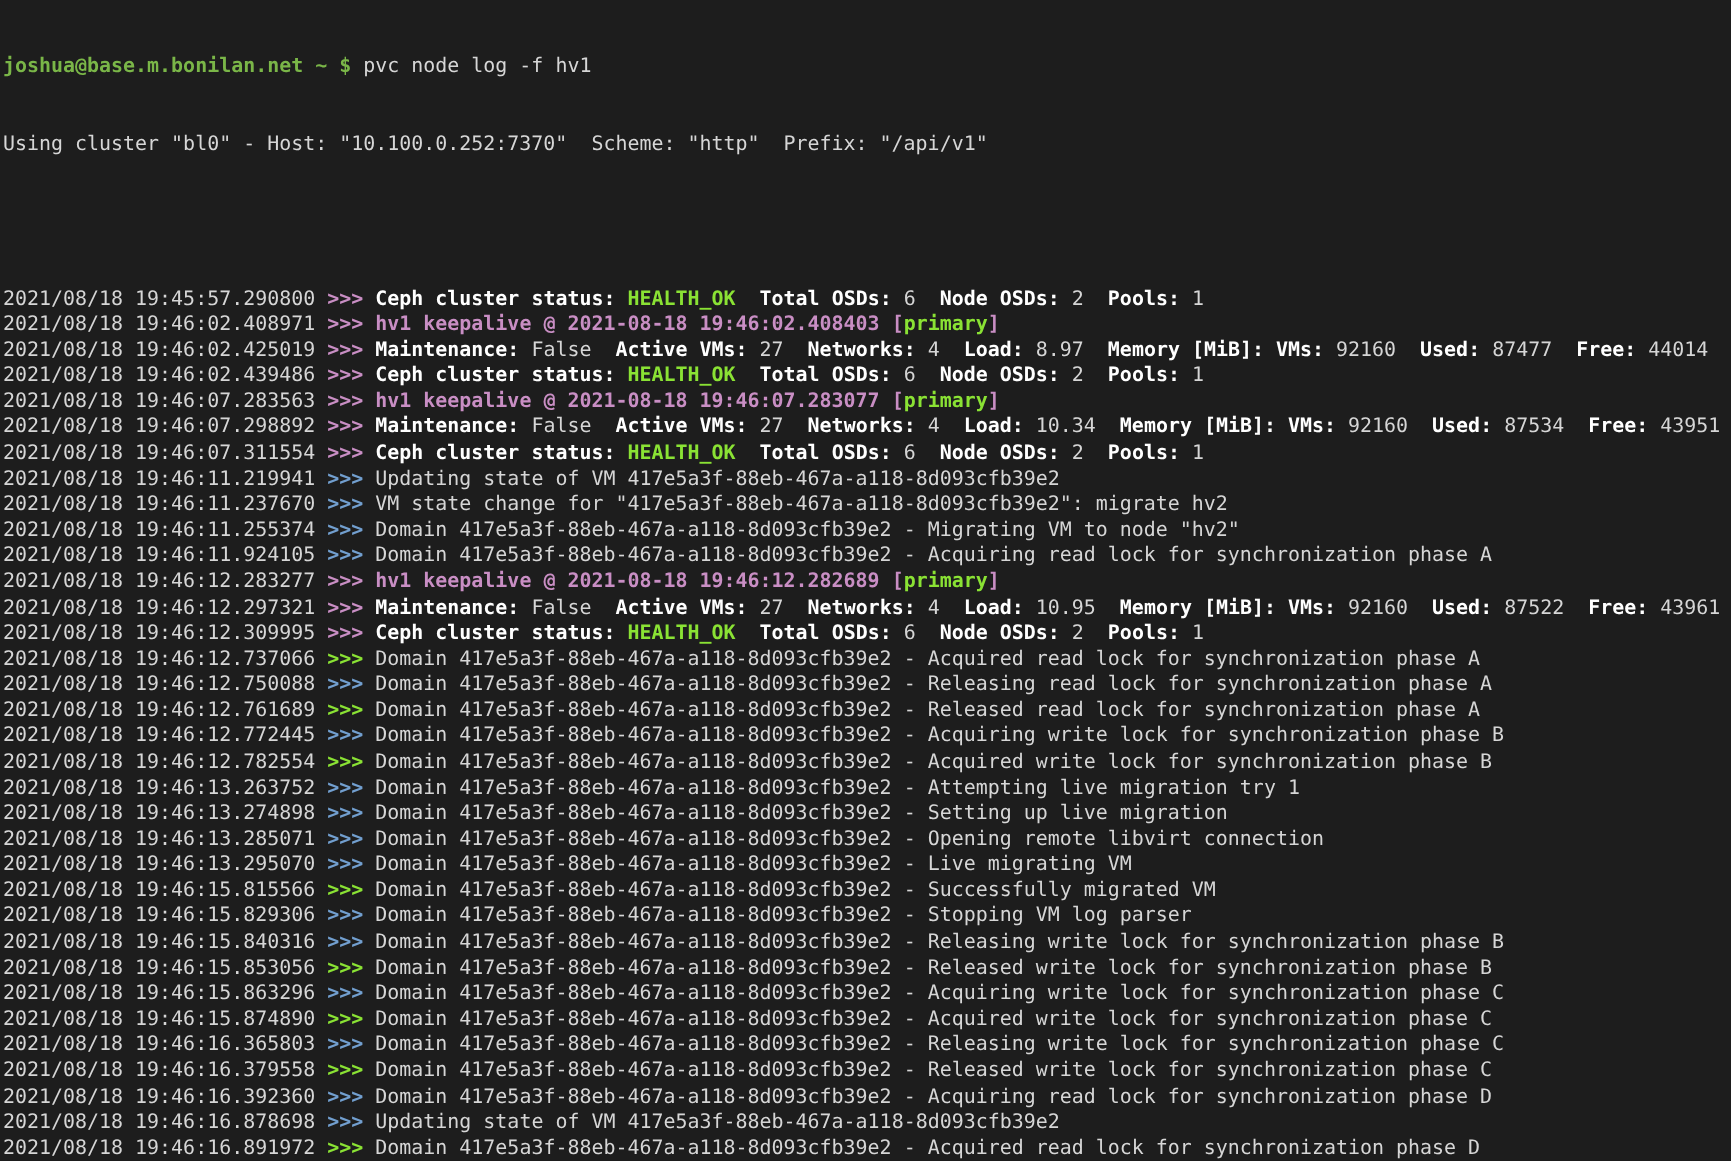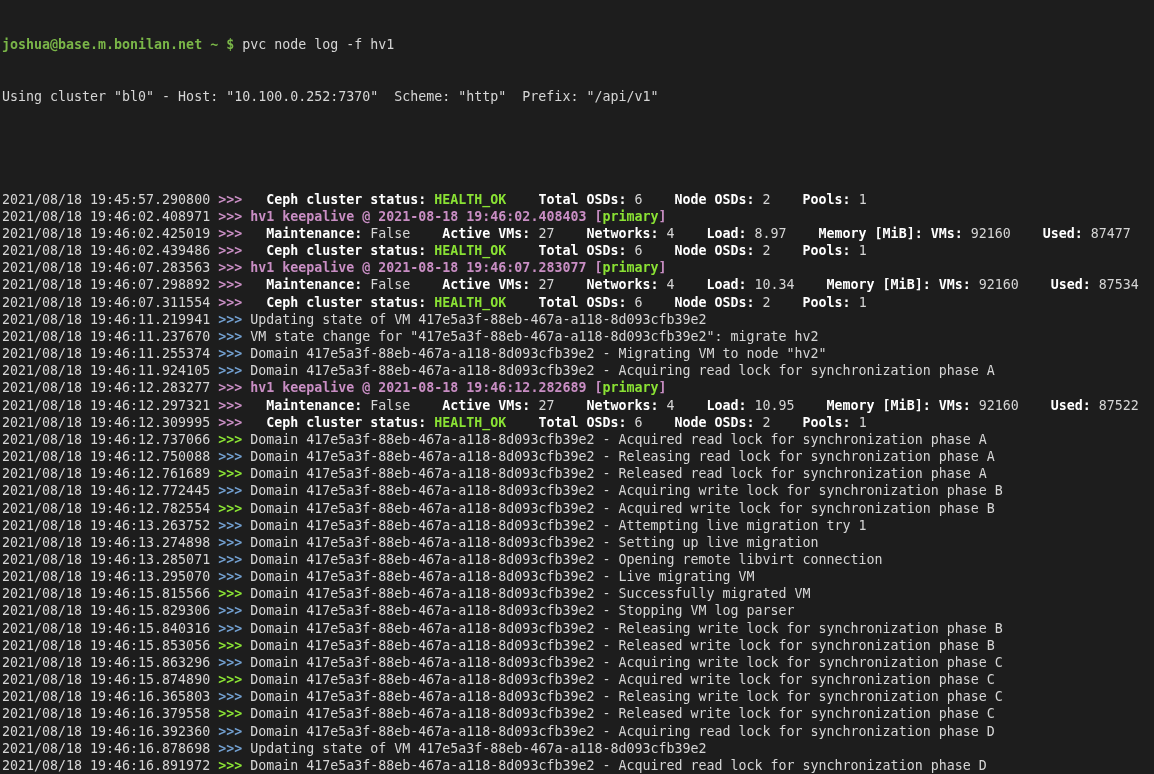--- a/index.html
+++ b/index.html
@@ -17,21 +17,21 @@
     color: var(--c-plain, #d6d6d6);
     padding: 2px 0 12px 2px;
     white-space: pre;
     width: 1152px;
     height: 772px;
     overflow: hidden;
   }
   .line { min-height: 17.15px; }
   .prompt       { color: var(--c-prompt_green, #7ab648); font-weight: bold; }
   .s-t          { color: var(--c-plain, #d6d6d6); }
-  .s-b          { color: var(--c-bold_white, #ffffff); font-weight: bold; margin-left: 16px; }
+  .s-b          { color: var(--c-bold_white, #ffffff); font-weight: bold; }
   .s-g          { color: var(--c-green, #8ae234); font-weight: bold; text-align: right; }
   .s-p          { color: var(--c-pink, #c98ec4); font-weight: bold; margin-top: 30px; }
   .arrow-pink   { color: var(--c-pink, #c98ec4); font-weight: bold; }
   .arrow-blue   { color: var(--c-blue, #729fcf); font-weight: bold; }
   .arrow-green  { color: var(--c-green, #8ae234); font-weight: bold; }
 </style>
 </head>
 <body>
 
 <div class="terminal">

